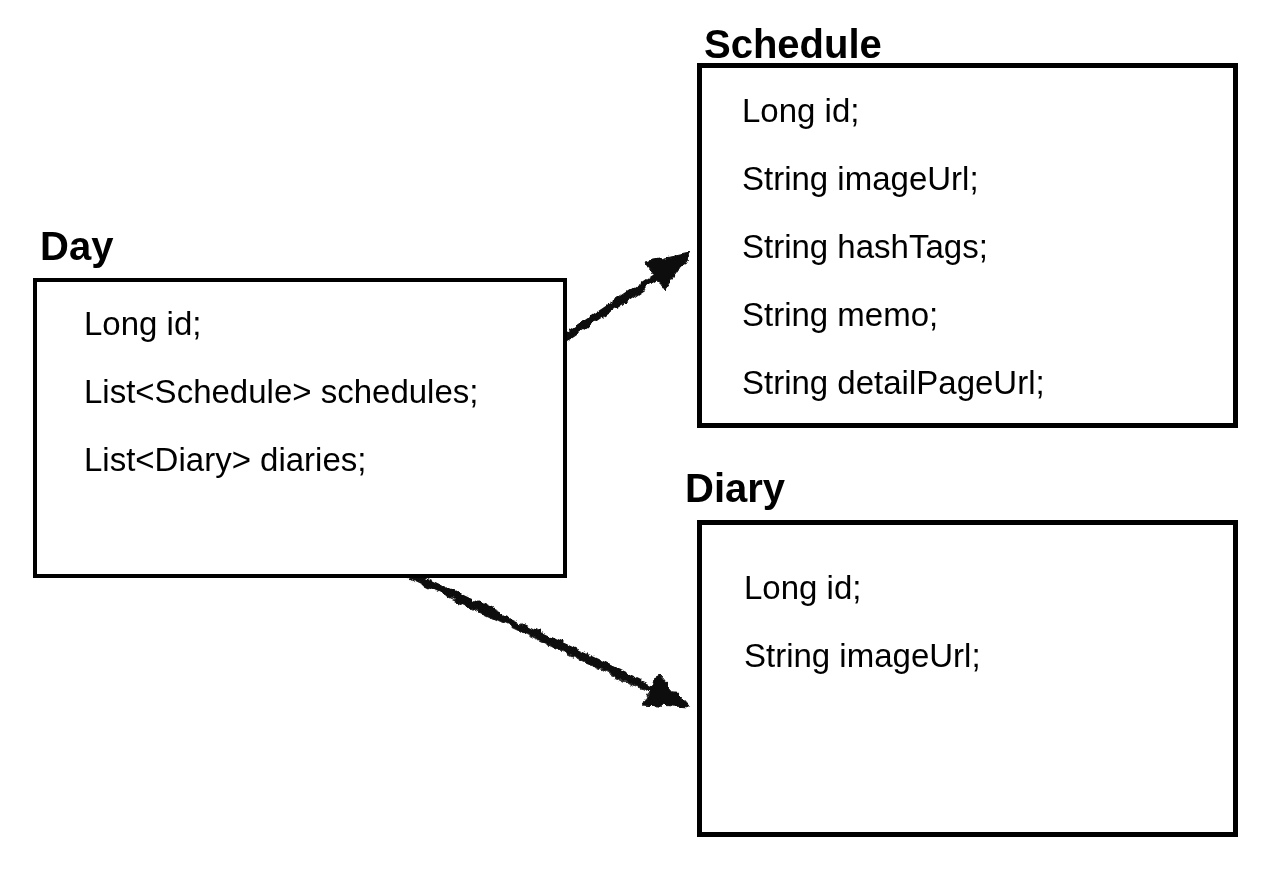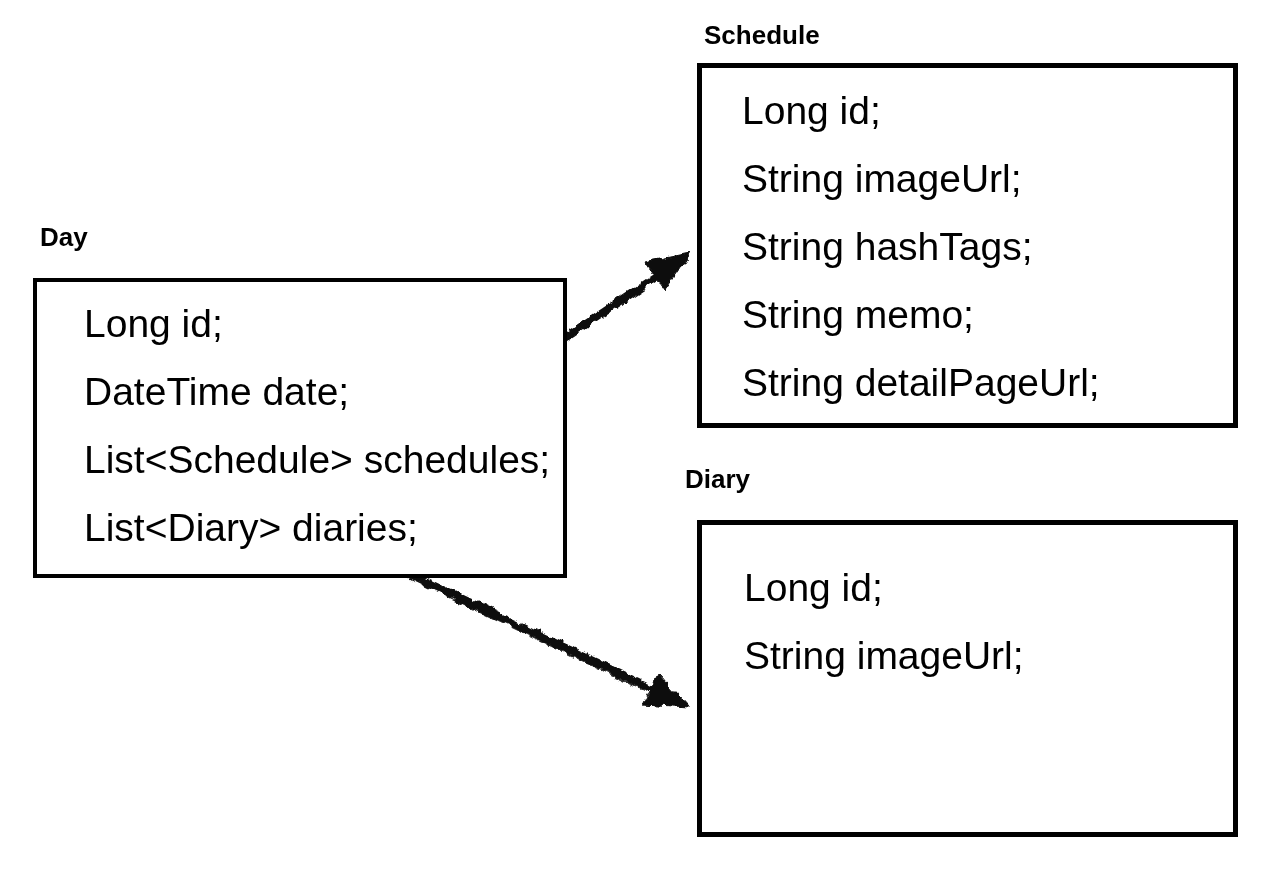--- a/index.html
+++ b/index.html
@@ -7,37 +7,37 @@
     position: relative;
     width: 1280px;
     height: 880px;
     background: #ffffff;
     font-family: "Liberation Sans", sans-serif;
     color: #000000;
     overflow: hidden;
   }
   .class-title {
     position: absolute;
-    font-size: 26px;
+    font-size: 40px;
     font-weight: 700;
     line-height: 1.2;
     white-space: nowrap;
   }
   .class-box {
     position: absolute;
     border: 4px solid #000000;
     box-sizing: border-box;
     background: #ffffff;
   }
   .thick { border-width: 5px; }
   .field-row {
     height: 68px;
     display: flex;
     align-items: center;
-    font-size: 39px;
+    font-size: 33px;
     line-height: 1.1;
     white-space: nowrap;
   }
   .arrow-layer {
     position: absolute;
     left: 0; top: 0;
     width: 1280px; height: 880px;
     pointer-events: none;
   }
 </style>
@@ -61,21 +61,20 @@
     <g filter="url(#rough)" stroke="#0a0a0a" fill="#0a0a0a">
       <line x1="379" y1="559" x2="650" y2="688" stroke-width="7.5" stroke-linecap="round"></line>
       <line x1="382" y1="563" x2="646" y2="690" stroke-width="3.5" stroke-linecap="round" opacity="0.85"></line>
       <polygon points="688,707 643,704 658,674"></polygon>
     </g>
   </svg>
 
   <div class="class-title" style="left:40px; top:222px;">Day</div>
   <div class="class-box" style="left:33px; top:278px; width:534px; height:300px; padding:8px 0 0 47px;">
     <div class="field-row">Long id;</div>
-    <div class="field-row">DateTime date;</div>
     <div class="field-row">List&lt;Schedule&gt; schedules;</div>
     <div class="field-row">List&lt;Diary&gt; diaries;</div>
   </div>
 
   <div class="class-title" style="left:704px; top:20px;">Schedule</div>
   <div class="class-box thick" style="left:697px; top:63px; width:541px; height:365px; padding:9px 0 0 40px;">
     <div class="field-row">Long id;</div>
     <div class="field-row">String imageUrl;</div>
     <div class="field-row">String hashTags;</div>
     <div class="field-row">String memo;</div>

